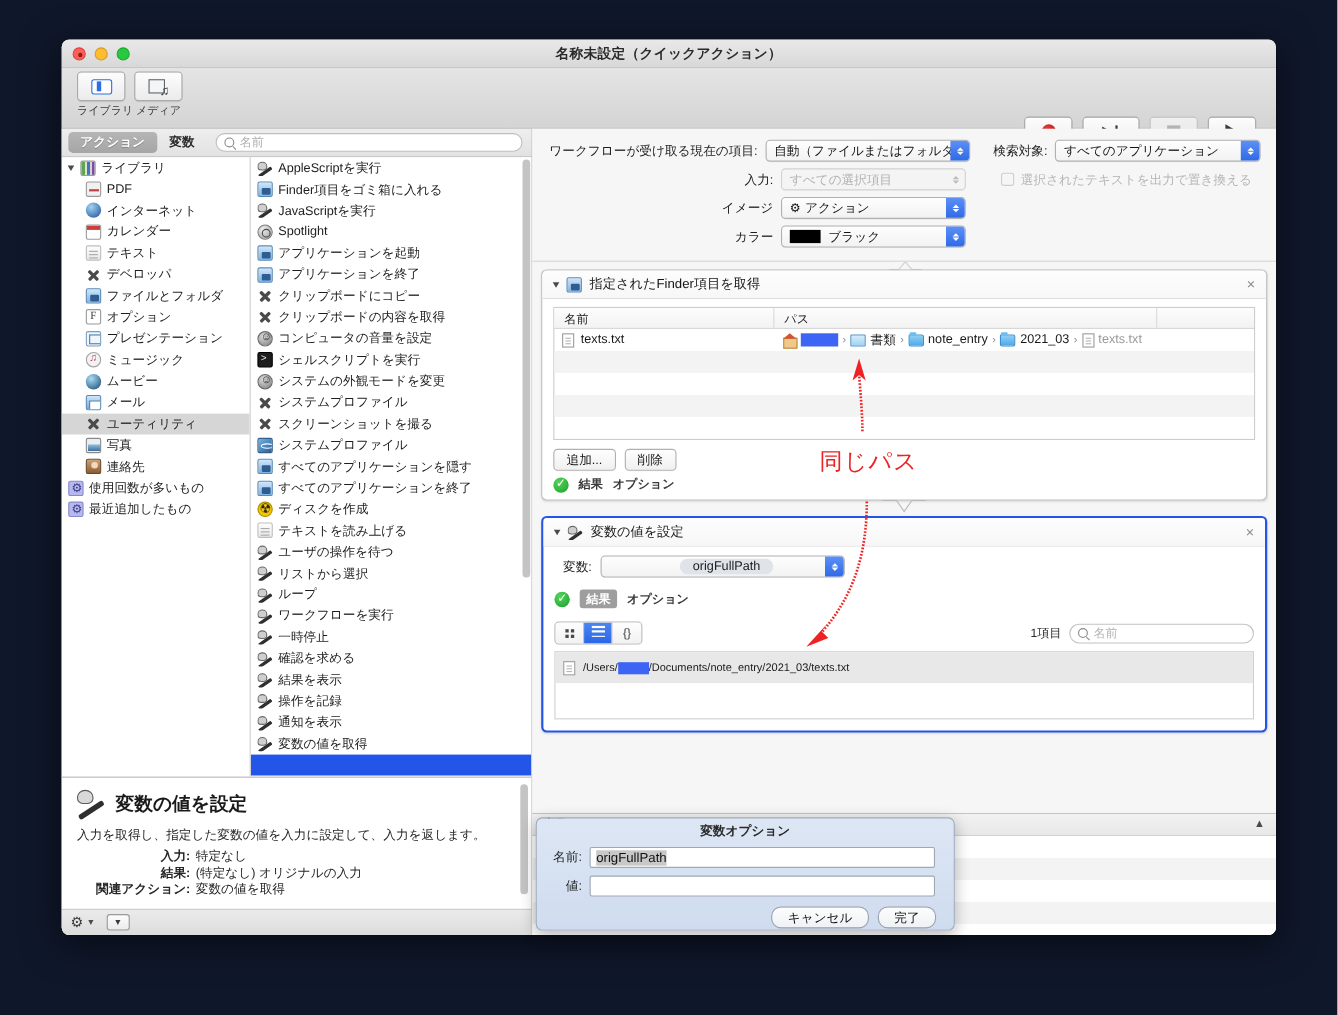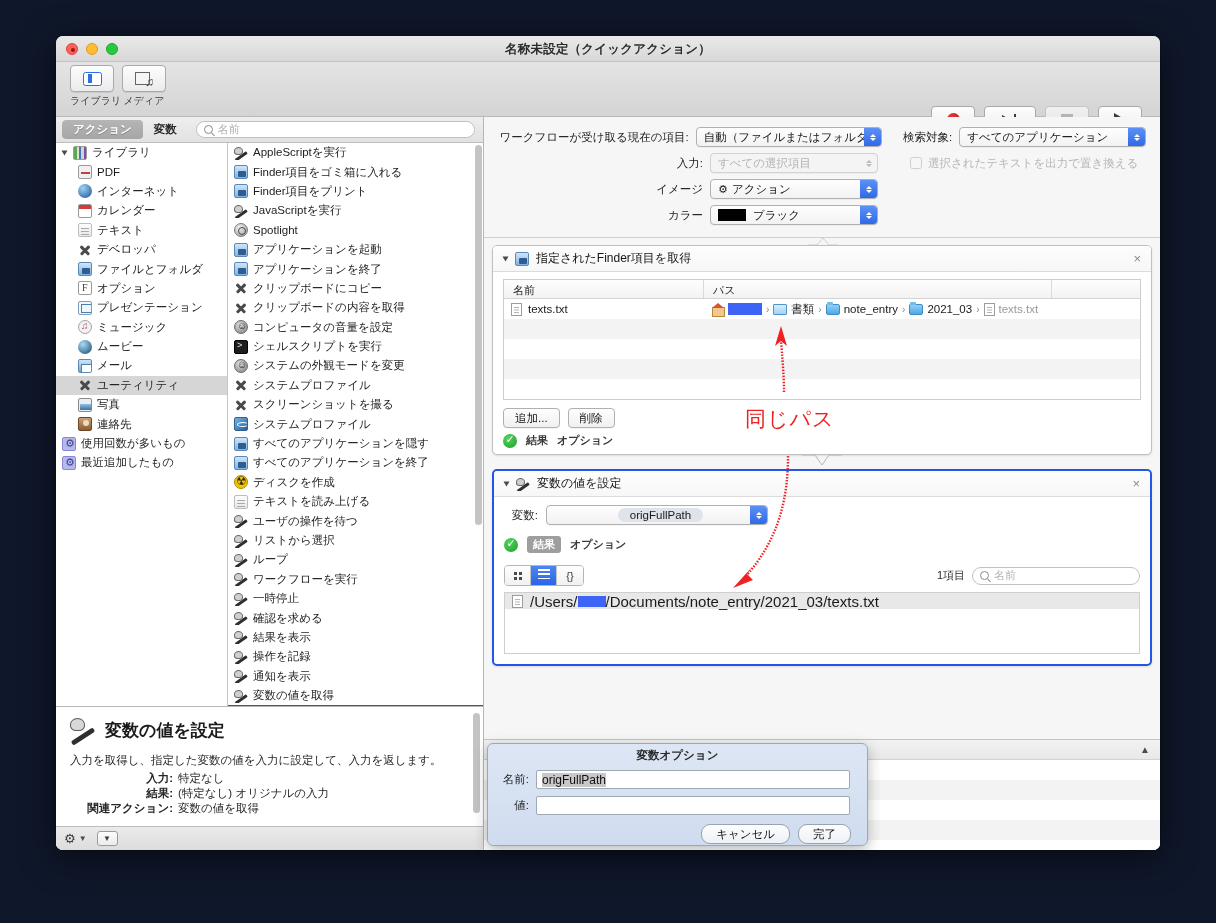--- a/index.html
+++ b/index.html
@@ -308,21 +308,21 @@
   .grid-glyph { display:grid; grid-template-columns:3px 3px; grid-template-rows:3px 3px; gap:2px; }
   .grid-glyph i { background:#4a4a4a; display:block; }
   .list-glyph { width:12px; }
   .list-glyph i { display:block; height:1.8px; background:#fff; margin-bottom:2.4px;}
   .count-text { margin-left:auto; font-size:11px; color:#2a2a2a; margin-right:7px;}
   .mini-search { width: 168px; height: 18px; background:#fff; border:0.5px solid #c2c2c2; border-radius:9px;
                  display:flex; align-items:center; gap:5px; padding:0 7px; }
   .mini-search span { font-size:11px; color:#b4b4b4;}
 
   .result-list { margin: 0 10px 10px 10px; border:0.5px solid #cfcfcf; background:#fff; height: 62px;}
-  .rl-row { display:flex; align-items:center; gap:7px; height:16px; padding-left:7px; font-size:15px; color:#1a1a1a;}
+  .rl-row { display:flex; align-items:center; gap:7px; height:28px; padding-left:7px; font-size:10px; color:#1a1a1a;}
   .rl-row.alt { background:#e8e8e8; }
 
   
   .connector { position: relative; height: 14px; }
   .connector .curve { position:absolute; left:50%; transform:translateX(-50%); top:-1px; }
 
   
   .var-drawer { flex: 0 0 auto; background: #f1f1f1; border-top: 0.5px solid #c4c4c4; }
   .vd-head { height: 20px; display:flex; align-items:center; padding:0 10px; font-size:11px; font-weight:700; color:#2b2b2b;
              background: linear-gradient(#f2f2f2,#e8e8e8); border-bottom:0.5px solid #d2d2d2;}
@@ -503,24 +503,20 @@
             </div>
           <div class="act-col">
             <div id="act-col">
                 <div class="row">
                   <div class="ico ic-applescript"></div>
                   <span>AppleScriptを実行</span>
                 </div>
                 <div class="row">
                   <div class="ico ic-ff"></div>
                   <span>Finder項目をゴミ箱に入れる</span>
-                </div>
-                <div class="row">
-                  <div class="ico ic-ff"></div>
-                  <span>Finder項目をプリント</span>
                 </div>
                 <div class="row">
                   <div class="ico ic-applescript"></div>
                   <span>JavaScriptを実行</span>
                 </div>
                 <div class="row">
                   <div class="ico ic-spotlight"></div>
                   <span>Spotlight</span>
                 </div>
                 <div class="row">

